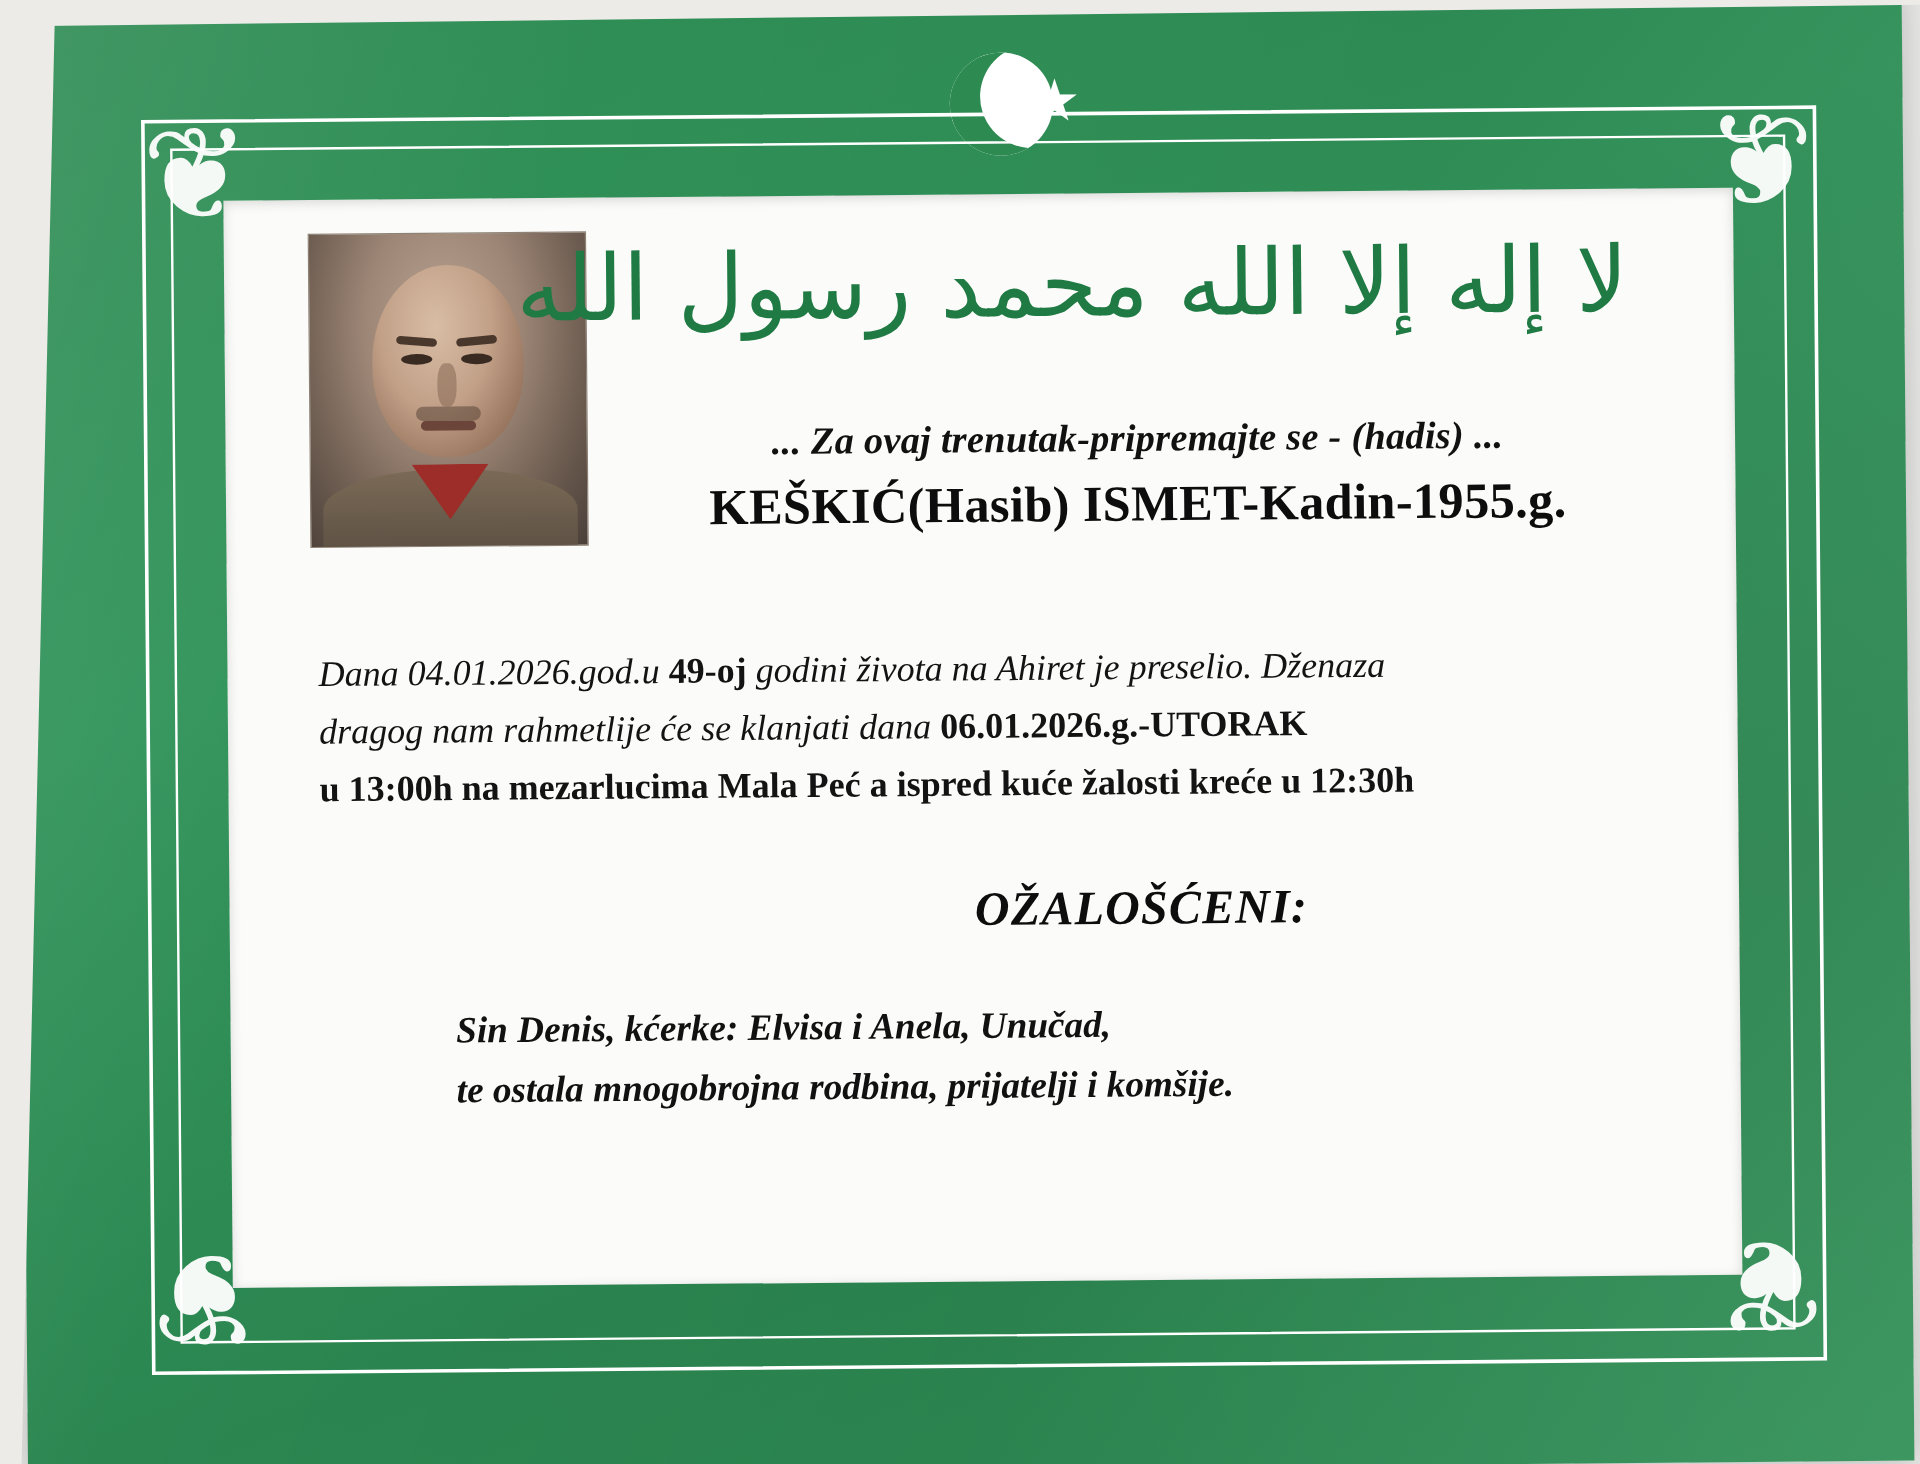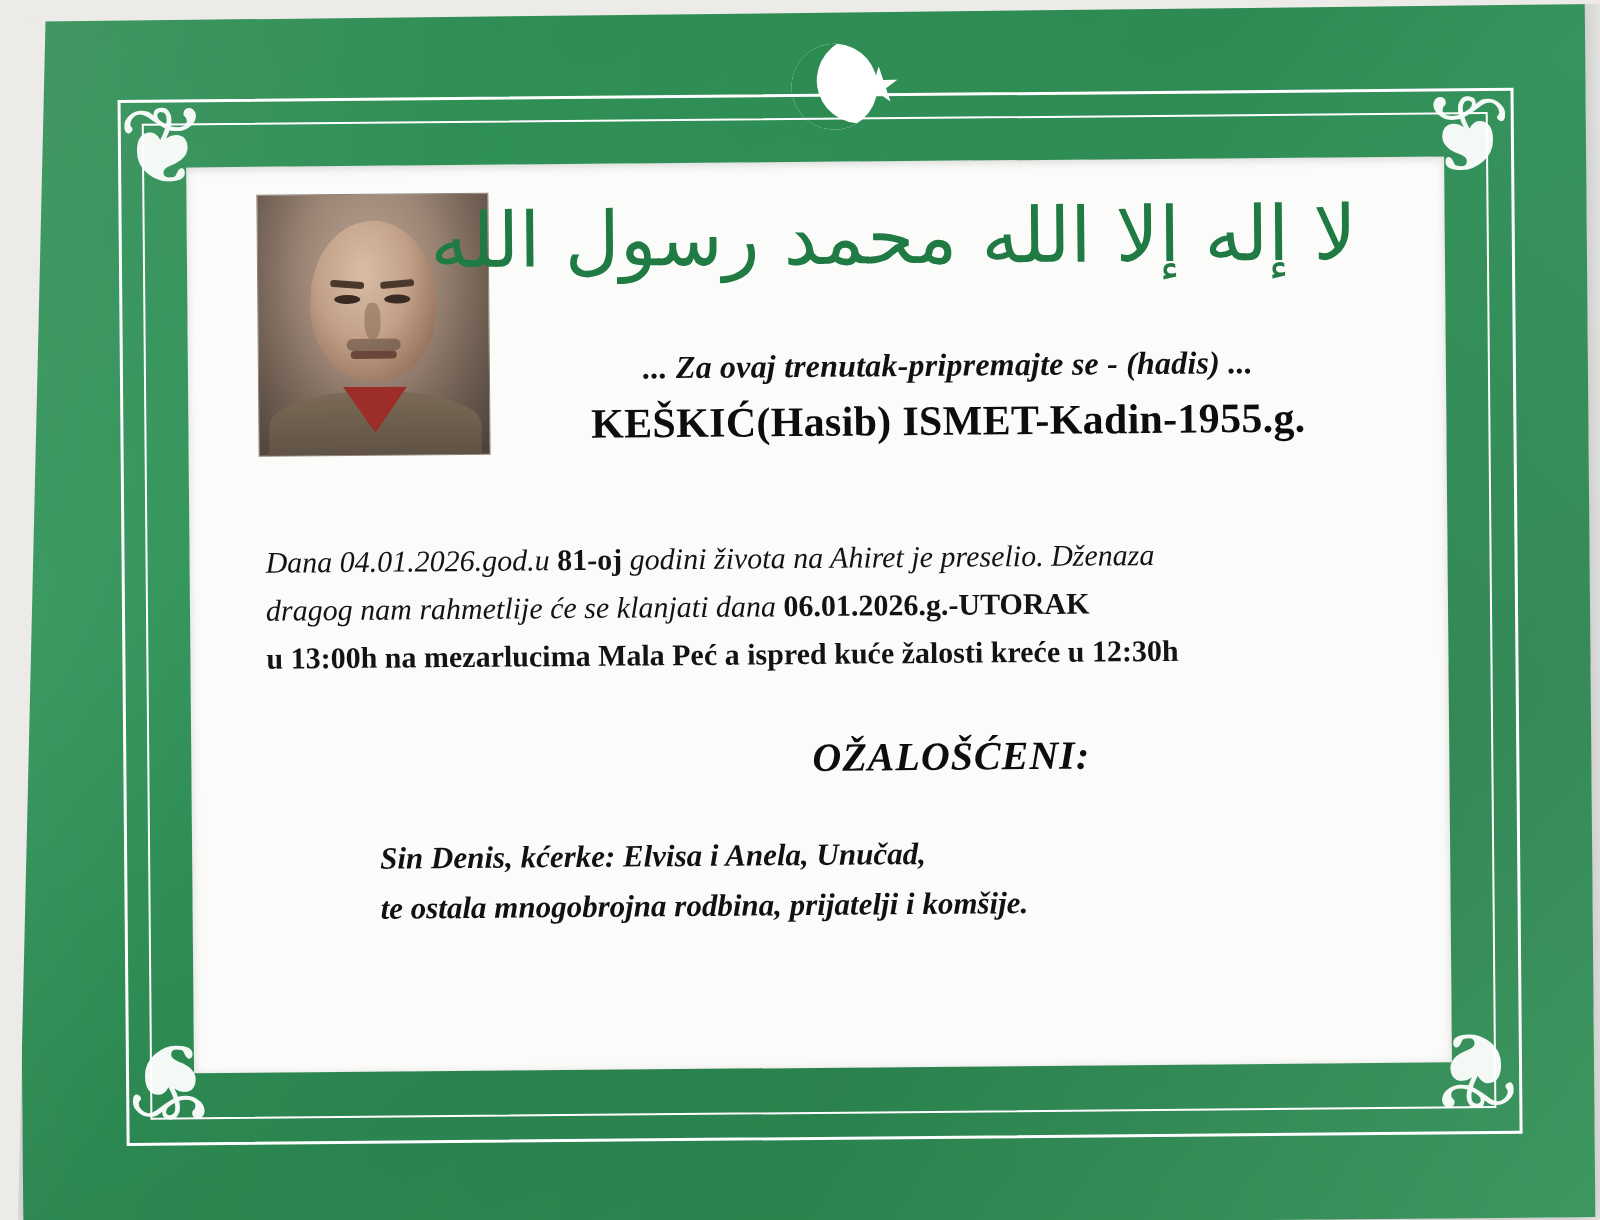--- a/index.html
+++ b/index.html
@@ -325,21 +325,21 @@
       </div>
 
       <div class="shahada">لا إله إلا الله محمد رسول الله</div>
 
       <div class="hadis-line">... Za ovaj trenutak-pripremajte se - (hadis) ...</div>
 
       <div class="name-line">KEŠKIĆ(Hasib) ISMET-Kadin-1955.g.</div>
 
       <div class="body-block">
         <div>
-          <span>Dana 04.01.2026.god.u </span><span class="b">81-oj</span><span> godini života na Ahiret je preselio. Dženaza</span>
+          <span>Dana 04.01.2026.god.u </span><span class="b">49-oj</span><span> godini života na Ahiret je preselio. Dženaza</span>
         </div>
         <div>
           <span>dragog nam rahmetlije će se klanjati dana </span><span class="b">06.01.2026.g.-UTORAK</span>
         </div>
         <div class="body-line-3">u 13:00h na mezarlucima Mala Peć a ispred kuće žalosti kreće u  12:30h</div>
       </div>
 
       <div class="mourners-title">OŽALOŠĆENI:</div>
 
       <div class="mourners-block">

